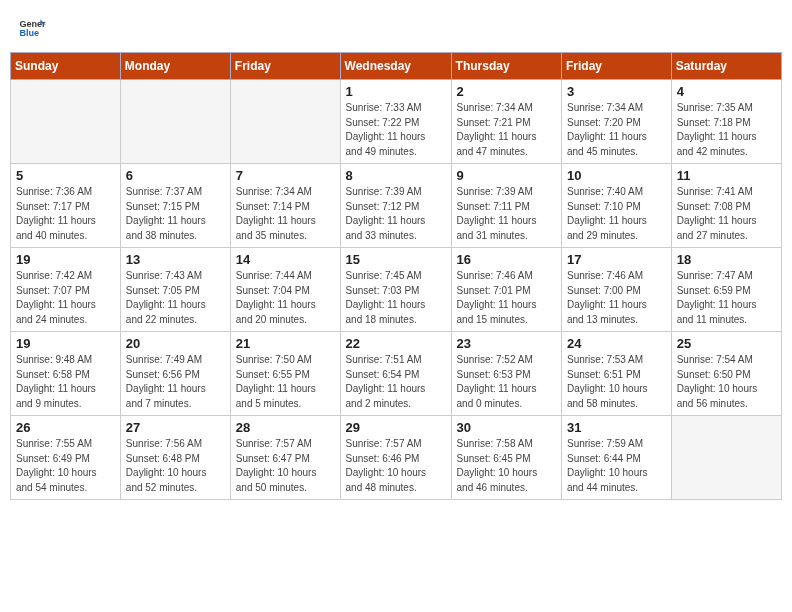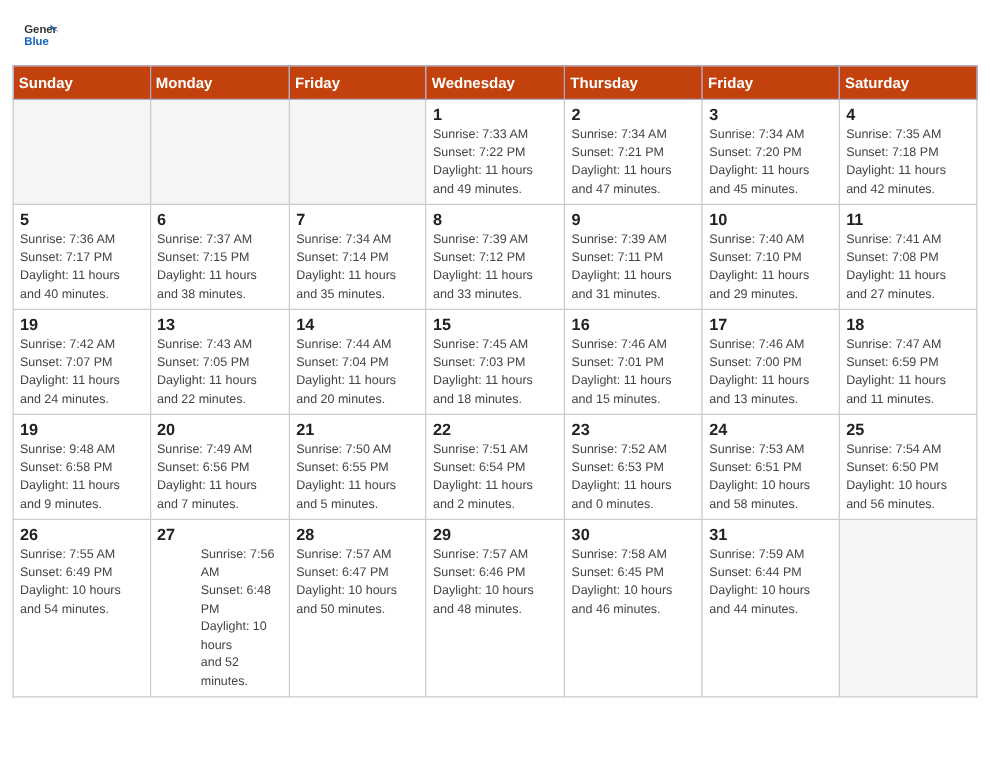--- a/index.html
+++ b/index.html
@@ -293,21 +293,21 @@
       <tr>
         <td>
           <span class="day-number">26</span>
           <div class="day-info" style="white-space: pre-line;">Sunrise: 7:55 AM
 Sunset: 6:49 PM
 Daylight: 10 hours
 and 54 minutes.</div>
         </td>
         <td>
           <span class="day-number">27</span>
-          <div class="day-info" style="white-space: pre-line; margin-left: 35px;">Sunrise: 7:56 AM
+          <div class="day-info" style="white-space: pre-line;">Sunrise: 7:56 AM
 Sunset: 6:48 PM
 Daylight: 10 hours
 and 52 minutes.</div>
         </td>
         <td>
           <span class="day-number">28</span>
           <div class="day-info" style="white-space: pre-line;">Sunrise: 7:57 AM
 Sunset: 6:47 PM
 Daylight: 10 hours
 and 50 minutes.</div>

